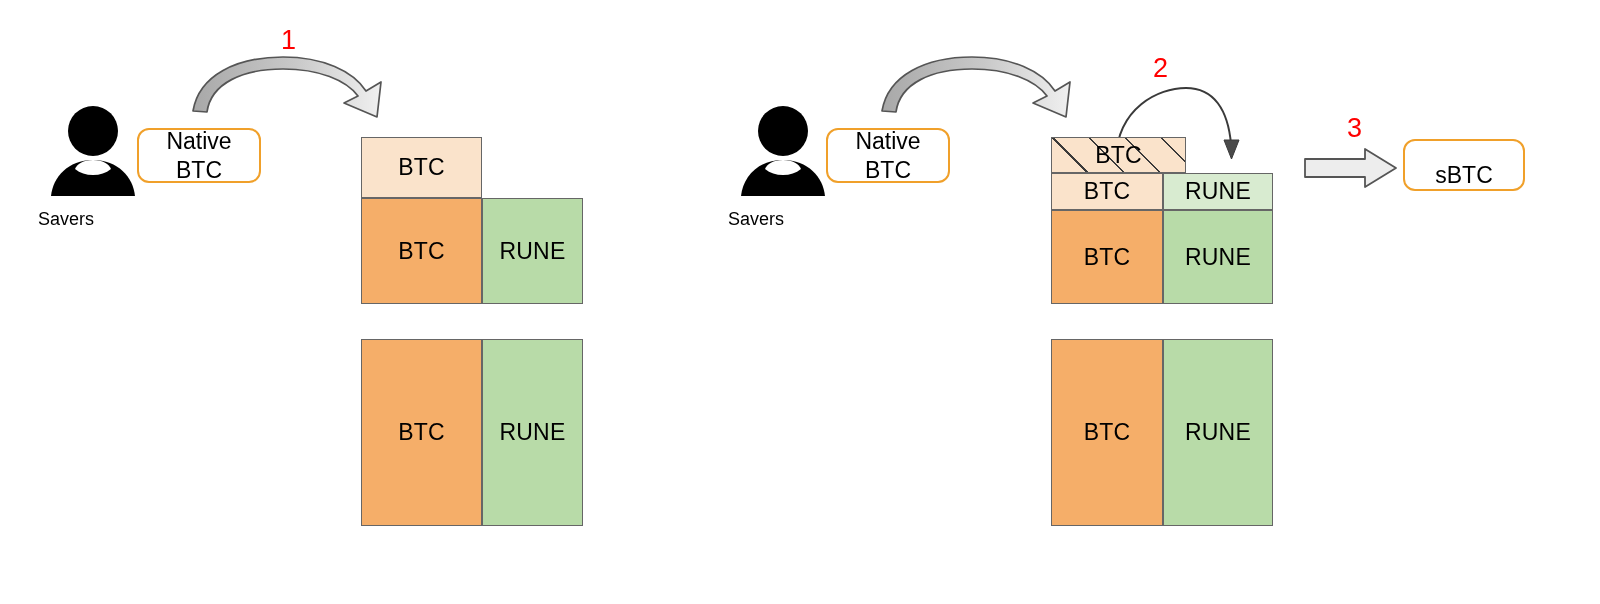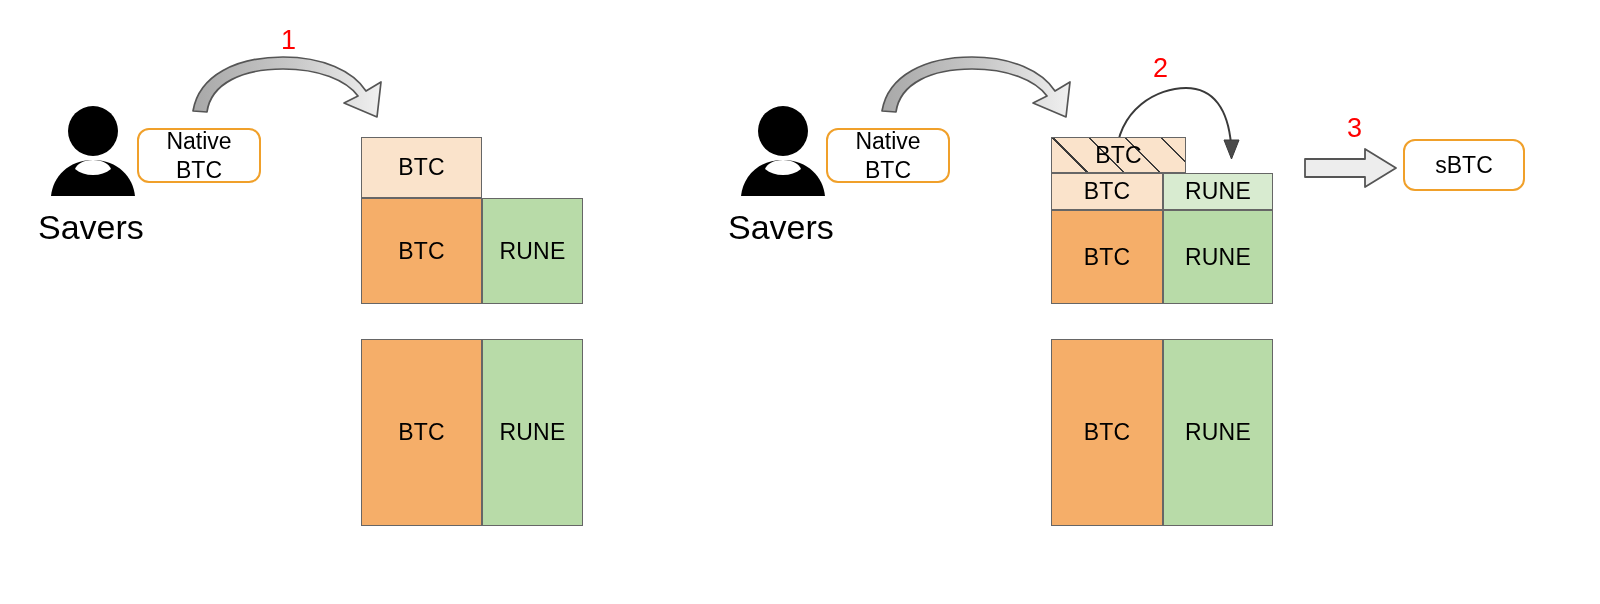--- a/index.html
+++ b/index.html
@@ -72,21 +72,21 @@
     justify-content: center;
     font-size: 23px;
     line-height: 1.22;
     color: #000;
     text-align: center;
   }
 
   
   .plain-label {
     position: absolute;
-    font-size: 34px;
+    font-size: 18px;
     line-height: 1;
     color: #000;
     white-space: nowrap;
   }
   .step-num {
     position: absolute;
     font-size: 27px;
     line-height: 1;
     color: #FF0000;
     white-space: nowrap;
@@ -228,17 +228,17 @@
   </div>
 
   <div class="step-num" style="left:1347px; top:115px;">3</div>
 
   <div class="abs" style="left:1303px; top:146px;">
     <svg width="96" height="44" viewBox="0 0 96 44">
       <path d="M2 13 L 62 13 L 62 3 L 93 22 L 62 41 L 62 31 L 2 31 Z" fill="#EDEDED" stroke="#555555" stroke-width="1.8" stroke-linejoin="round"></path>
     </svg>
   </div>
 
-  <div class="pill" style="left:1403px; top:139px; width:122px; height:52px;">
+  <div class="pill" style="left:1403px; top:139px; width:122px; height:52px;justify-content:flex-end;">
     <span>sBTC</span>
   </div>
 
 </div>
 
 </body></html>

